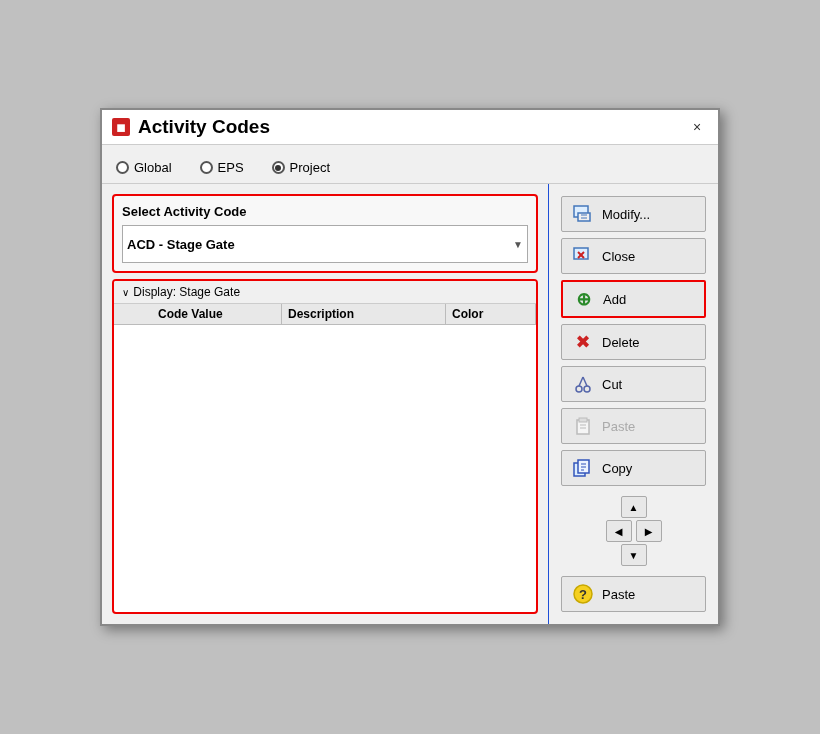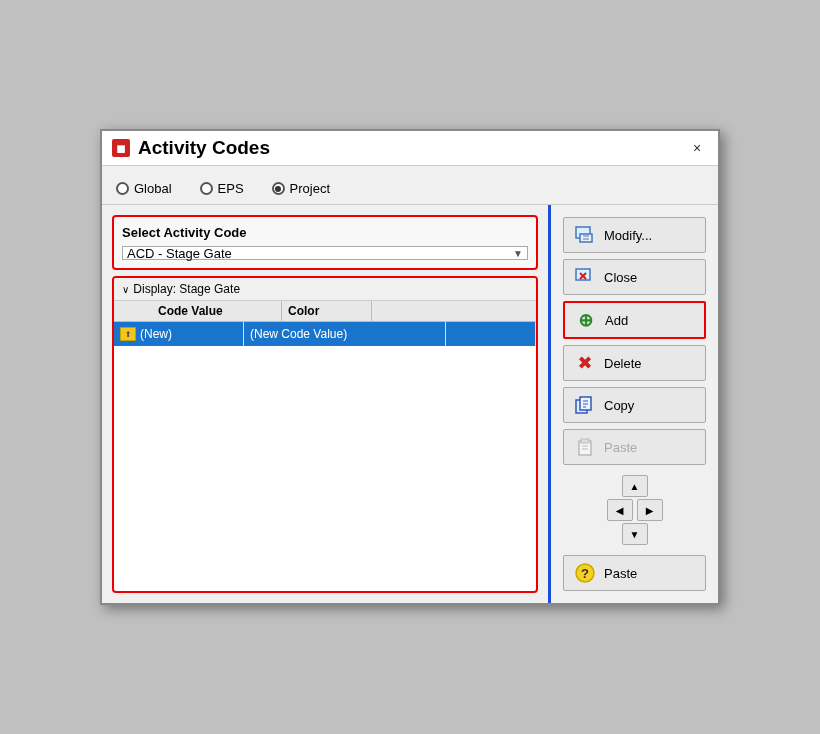--- a/index.html
+++ b/index.html
@@ -116,23 +116,24 @@
     .section-label {
       font-weight: 700;
       font-size: 13px;
       margin-bottom: 6px;
     }
     .dropdown-wrapper {
       display: flex;
       align-items: center;
       background: white;
       border: 1px solid #aaa;
-      height: 14px;
+      height: 38px;
       padding: 0 4px;
       cursor: pointer;
+      font-weight: bold;
     }
     .dropdown-value {
       flex: 1;
       font-size: 13px;
     }
     .dropdown-arrow {
       font-size: 10px;
       color: #555;
     }
 
@@ -208,21 +209,21 @@
     }
     .row-icon::after {
       content: '⬆';
       color: #555;
       font-size: 8px;
     }
 
     .right-panel {
       width: 170px;
       background: #f0f0f0;
-      border-left: 3px solid #1d4ed8;
+      border-left: 1px solid #1d4ed8;
       padding: 12px;
       display: flex;
       flex-direction: column;
       gap: 6px;
     }
     .action-btn {
       display: flex;
       align-items: center;
       gap: 8px;
       padding: 6px 10px;
@@ -316,31 +317,22 @@
         </div>
       </div>
 
       <div class="display-section">
         <div class="display-header">
           <span class="chevron-icon">∨</span>
           <span>Display: Stage Gate</span>
         </div>
         <div class="table-header">
           <div class="th th-code">Code Value</div>
+          <div class="th th-desc">Description</div>
           <div class="th th-color">Color</div>
-        </div>
-        <div class="table-body">
-          <div class="table-row selected">
-            <div class="td td-code">
-              <div class="row-icon"></div>
-              <span>(New)</span>
-            </div>
-            <div class="td td-desc">(New Code Value)</div>
-            <div class="td td-color"></div>
-          </div>
         </div>
       </div>
 
     </div>
 
     <div class="right-panel">
 
       <button class="action-btn">
         <div class="btn-icon">
           <svg width="20" height="18" viewBox="0 0 20 18">
@@ -371,46 +363,57 @@
         <span class="btn-label">Add</span>
       </button>
 
       <button class="action-btn">
         <div class="btn-icon">
           <span style="color:#cc2222; font-size:18px;">✖</span>
         </div>
         <span class="btn-label">Delete</span>
       </button>
 
+      <button class="action-btn">
+        <div class="btn-icon">
+          <svg width="18" height="18" viewBox="0 0 18 18">
+            <circle cx="5" cy="14" r="3" fill="none" stroke="#5566aa" stroke-width="1.5"></circle>
+            <circle cx="13" cy="14" r="3" fill="none" stroke="#5566aa" stroke-width="1.5"></circle>
+            <line x1="9" y1="2" x2="5" y2="11" stroke="#5566aa" stroke-width="1.5"></line>
+            <line x1="9" y1="2" x2="13" y2="11" stroke="#5566aa" stroke-width="1.5"></line>
+          </svg>
+        </div>
+        <span class="btn-label">Cut</span>
+      </button>
+
+      <button class="action-btn disabled">
+        <div class="btn-icon">
+          <svg width="20" height="18" viewBox="0 0 20 18">
+            <rect x="4" y="3" width="12" height="14" fill="#f5f5f5" stroke="#bbb" stroke-width="1.5"></rect>
+            <rect x="6" y="1" width="8" height="4" fill="#ddd" stroke="#bbb" stroke-width="1"></rect>
+            <line x1="7" y1="8" x2="13" y2="8" stroke="#bbb" stroke-width="1"></line>
+            <line x1="7" y1="11" x2="13" y2="11" stroke="#bbb" stroke-width="1"></line>
+          </svg>
+        </div>
+        <span class="btn-label">Paste</span>
+      </button>
 
       <button class="action-btn">
         <div class="btn-icon">
           <svg width="20" height="18" viewBox="0 0 20 18">
             <rect x="1" y="4" width="11" height="13" fill="#ddeeff" stroke="#3355bb" stroke-width="1.5"></rect>
             <rect x="5" y="1" width="11" height="13" fill="#eef4ff" stroke="#3355bb" stroke-width="1.5"></rect>
             <line x1="8" y1="5" x2="13" y2="5" stroke="#3355bb" stroke-width="1"></line>
             <line x1="8" y1="8" x2="13" y2="8" stroke="#3355bb" stroke-width="1"></line>
             <line x1="8" y1="11" x2="11" y2="11" stroke="#3355bb" stroke-width="1"></line>
           </svg>
         </div>
         <span class="btn-label">Copy</span>
       </button>
 
-      <button class="action-btn disabled">
-        <div class="btn-icon">
-          <svg width="20" height="18" viewBox="0 0 20 18">
-            <rect x="4" y="3" width="12" height="14" fill="#f5f5f5" stroke="#bbb" stroke-width="1.5"></rect>
-            <rect x="6" y="1" width="8" height="4" fill="#ddd" stroke="#bbb" stroke-width="1"></rect>
-            <line x1="7" y1="8" x2="13" y2="8" stroke="#bbb" stroke-width="1"></line>
-            <line x1="7" y1="11" x2="13" y2="11" stroke="#bbb" stroke-width="1"></line>
-          </svg>
-        </div>
-        <span class="btn-label">Paste</span>
-      </button>
-
       <div class="nav-arrows">
         <div class="arrow-row">
           <button class="arrow-btn">▲</button>
         </div>
         <div class="arrow-row">
           <button class="arrow-btn">◀</button>
           <button class="arrow-btn">▶</button>
         </div>
         <div class="arrow-row">
           <button class="arrow-btn">▼</button>

